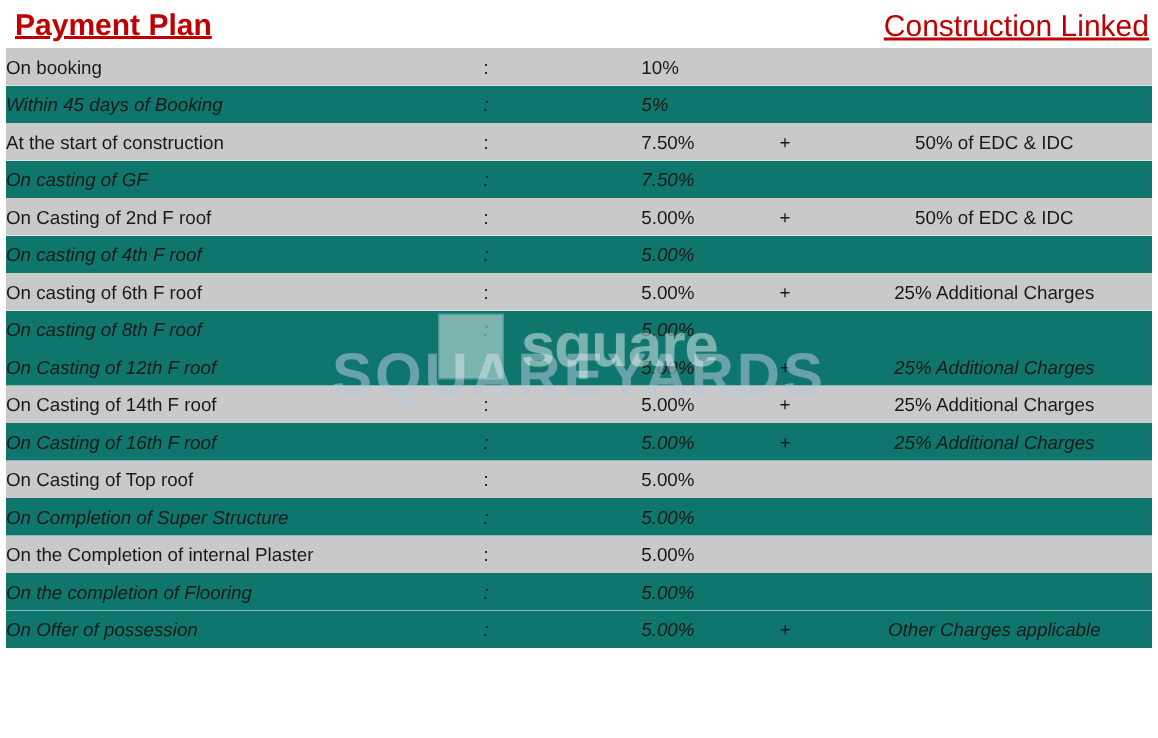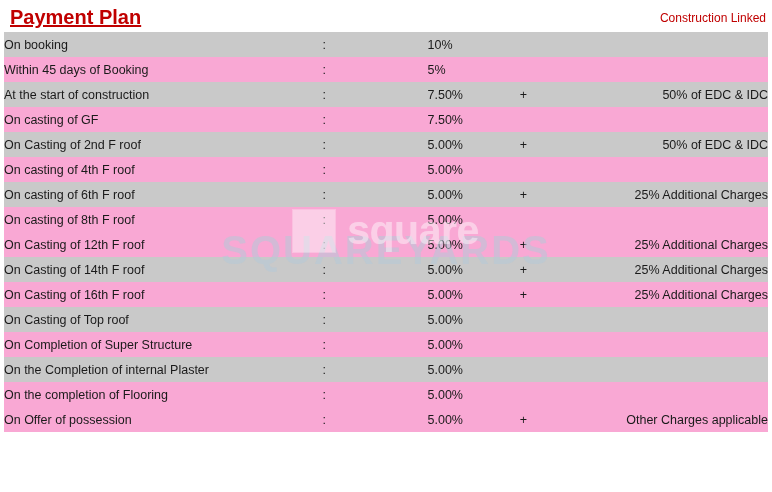--- a/index.html
+++ b/index.html
@@ -31,21 +31,22 @@
   .title {
     color: #c00000;
     font-size: 20px;
     font-weight: bold;
     text-decoration: underline;
     letter-spacing: 0px;
     line-height: 26px;
   }
   .subtitle {
     color: #c00000;
-    font-size: 12px;
+    font-size: 20px;
+    text-decoration: underline;
     line-height: 22px;
     padding-bottom: 1px;
     margin-left: 21px;
   }
   .table-wrap {
     position: relative;
     margin-top: 2px;
     padding: 0 4px;
   }
   table.plan {
@@ -56,34 +57,35 @@
     color: #1a1a1a;
   }
   table.plan tr {
     height: 25px;
     padding-left: 48px;
   }
   table.plan tr.band {
     background: #c9c9c9;
   }
   table.plan tr.plainrow {
-    background: #f9a8d4;
+    background: #0f766e;
+    font-style: italic;
   }
   table.plan td {
     padding: 0;
     vertical-align: middle;
     white-space: nowrap;
     overflow: hidden;
     text-overflow: clip;
   }
   td.c-milestone { width: 318px; padding-left: 28px; }
   td.c-colon    { width: 105px; text-align: left; }
   td.c-pct      { width: 92px;  text-align: left; }
   td.c-plus     { width: 38px;  text-align: left; }
-  td.c-note     { width: 210px; text-align: right; }
+  td.c-note     { width: 210px; text-align: center; }
 
   .watermark {
     position: absolute;
     left: 0;
     right: 0;
     top: 178px;
     display: flex;
     align-items: center;
     justify-content: center;
     pointer-events: none;

